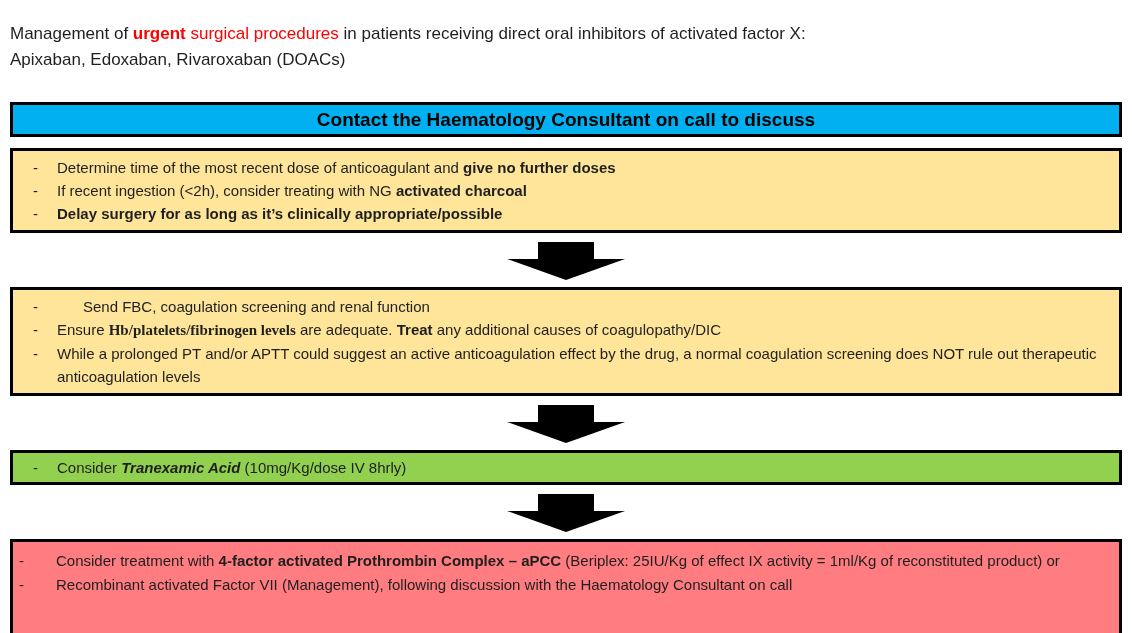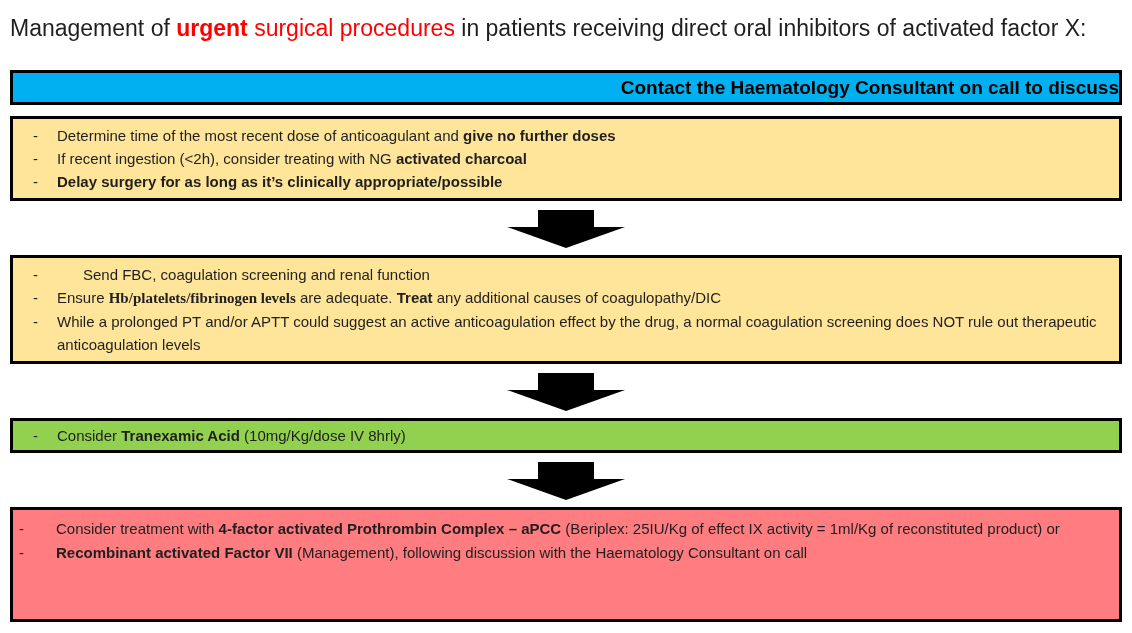--- a/index.html
+++ b/index.html
@@ -8,35 +8,35 @@
     width: 1132px;
     height: 633px;
     font-family: "Liberation Sans", "DejaVu Sans", sans-serif;
     color: #1f1f1f;
     overflow: hidden;
   }
   .page { width: 1132px; padding: 0 10px; }
 
   
   .title {
-    margin-top: 15px;
-    font-size: 23px;
+    margin-top: 21px;
+    font-size: 17px;
     line-height: 26px;
     color: #1f1f1f;
   }
 
   
   .box {
     border: 3px solid #000000;
     width: 1112px;
   }
   .banner {
     margin-top: 29px;
     height: 35px;
-    text-align: right;
+    text-align: center;
   }
   .banner .banner-label {
     font-size: 19px;
     font-weight: 700;
     line-height: 29px;
     color: #000000;
   }
   .step { font-size: 15px; }
   .step-body { padding: 5px 14px 5px 20px; }
   .row { display: flex; line-height: 23px; }
@@ -63,20 +63,21 @@
     border-top: 21px solid #000000;
   }
 </style>
 </head>
 <body>
 
 <div class="page">
 
   <div class="title">
     <div><span>Management of </span><span style="font-weight: 700; color: rgb(255, 0, 0);">urgent</span><span style="color: rgb(255, 0, 0);"> surgical procedures </span><span>in patients receiving direct oral inhibitors of activated factor X:</span></div>
+    <div><span>Apixaban, Edoxaban, Rivaroxaban (DOACs)</span></div>
   </div>
 
   <div class="box banner" style="background: rgb(0, 176, 240);">
     <div class="banner-label">Contact the Haematology Consultant on call to discuss</div>
   </div>
 
   <div class="box step box-initial" style="background: rgb(255, 229, 153);">
     <div class="step-body">
       <div class="row">
         <span class="dash">-</span>
@@ -117,36 +118,36 @@
 
   <div class="arrow">
     <div class="stem"></div>
     <div class="head"></div>
   </div>
 
   <div class="box step box-txa" style="background: rgb(146, 208, 80);">
     <div class="step-body">
       <div class="row">
         <span class="dash">-</span>
-        <span class="txt"><span>Consider </span><span style="font-weight: 700;">Tranexamic Acid</span><span> (10mg/Kg/dose IV 8hrly)</span></span>
+        <span class="txt"><span>Consider </span><span style="font-weight: 700; font-style: italic;">Tranexamic Acid</span><span> (10mg/Kg/dose IV 8hrly)</span></span>
       </div>
     </div>
   </div>
 
   <div class="arrow">
     <div class="stem"></div>
     <div class="head"></div>
   </div>
 
   <div class="box step box-bleed" style="background: rgb(255, 124, 128);">
     <div class="step-body">
       <div class="row">
         <span class="dash">-</span>
         <span class="txt"><span>Consider treatment with </span><span style="font-weight: 700;">4-factor activated Prothrombin Complex – aPCC</span><span> (Beriplex: 25IU/Kg of effect IX activity = 1ml/Kg of reconstituted product) or</span></span>
       </div>
       <div class="row">
         <span class="dash">-</span>
-        <span class="txt"><span style="font-weight: 700; text-align: right;">Recombinant activated Factor VII</span><span> (Management), following discussion with the Haematology Consultant on call</span></span>
+        <span class="txt"><span style="font-weight: 400; text-align: right;">Recombinant activated Factor VII</span><span> (Management), following discussion with the Haematology Consultant on call</span></span>
       </div>
     </div>
   </div>
 
 </div>
 
 </body></html>

